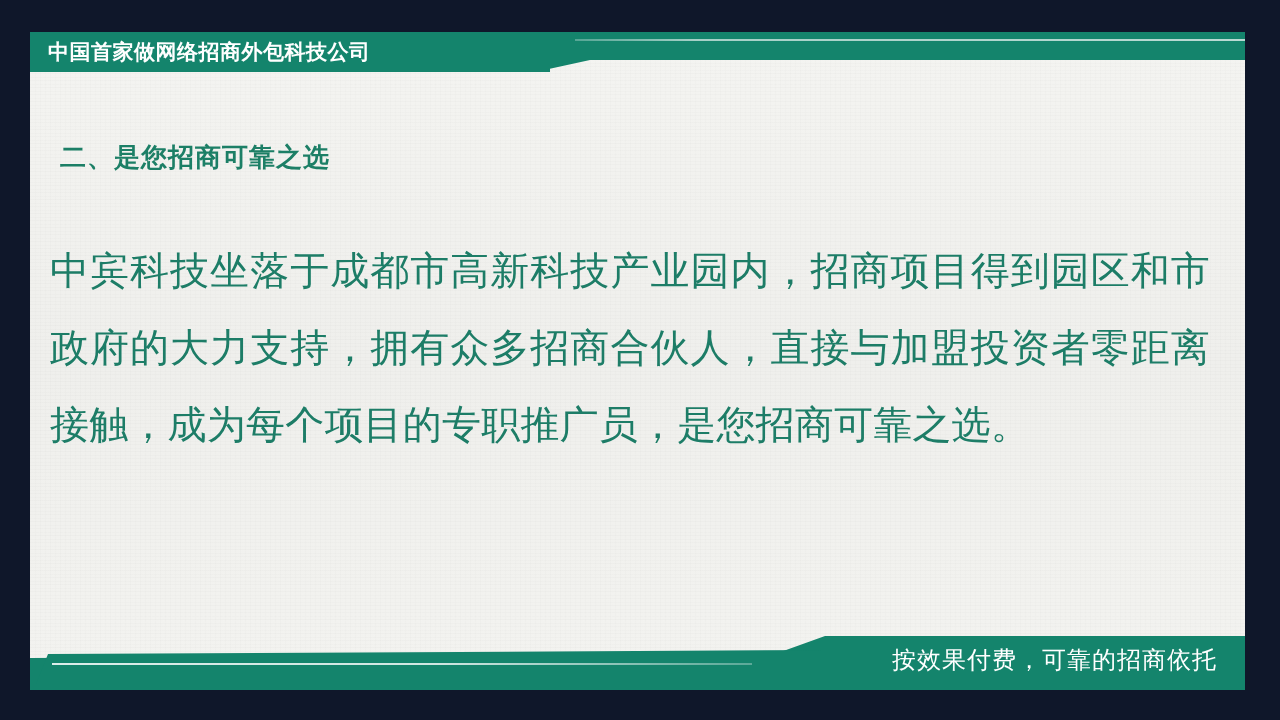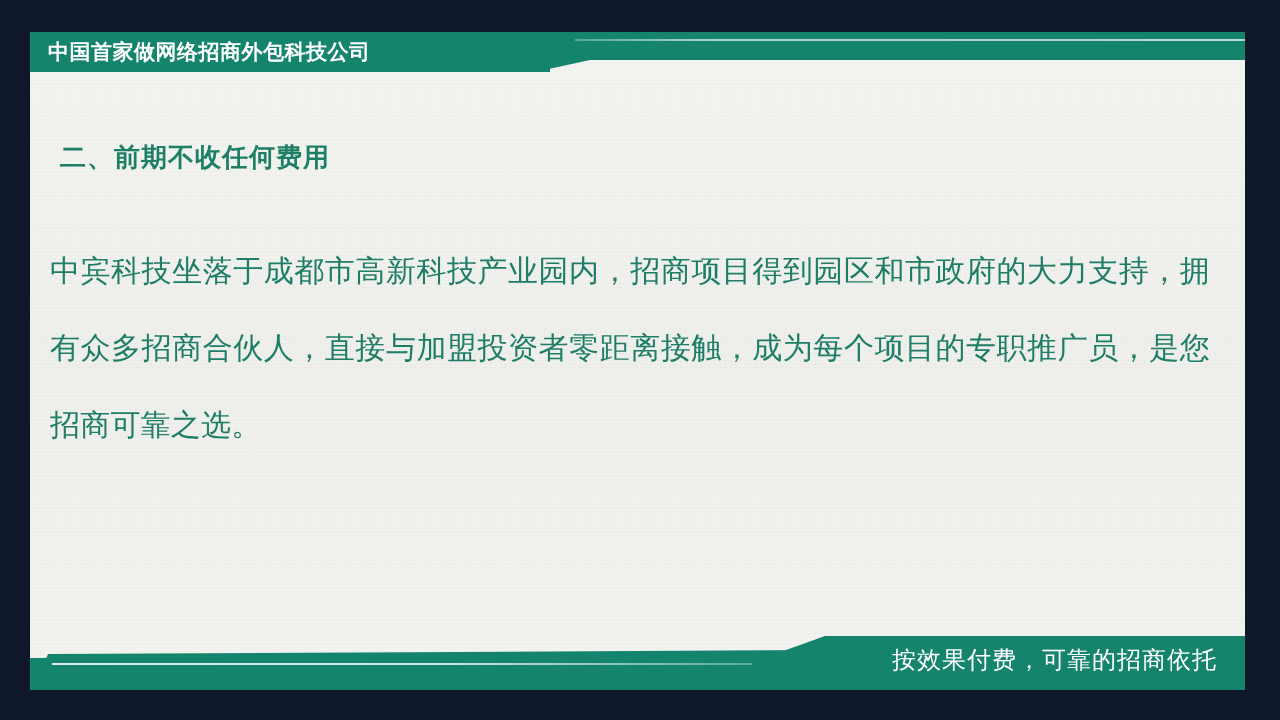--- a/index.html
+++ b/index.html
@@ -103,21 +103,21 @@
   }
 
   
   #body-text {
     position: absolute;
     left: 20px;
     top: 200px;
     width: 1160px;
     color: #1d7d67;
     font-family: "Liberation Serif", "DejaVu Serif", serif;
-    font-size: 30px;
+    font-size: 39px;
     line-height: 77px;
     text-align: justify;
     text-justify: inter-ideograph;
     letter-spacing: 0.2px;
   }
 
   
   #footer-band {
     position: absolute;
     left: 0;
@@ -175,21 +175,21 @@
   <div id="canvas">
 
     <div>
       <div id="header-band"></div>
       <div id="header-band-tall"></div>
       <div id="header-accent-line"></div>
       <div id="header-title">中国首家做网络招商外包科技公司</div>
     </div>
 
     <div>
-      <div id="section-heading">二、前期不收任何费用</div>
+      <div id="section-heading">二、是您招商可靠之选</div>
 
       <div id="body-text">中宾科技坐落于成都市高新科技产业园内，招商项目得到园区和市政府的大力支持，拥有众多招商合伙人，直接与加盟投资者零距离接触，成为每个项目的专职推广员，是您招商可靠之选。</div>
     </div>
 
     <div>
       <div id="footer-band"></div>
       <div id="footer-band-thin"></div>
       <div id="footer-accent-line"></div>
       <div id="footer-text">按效果付费，可靠的招商依托</div>
     </div>

